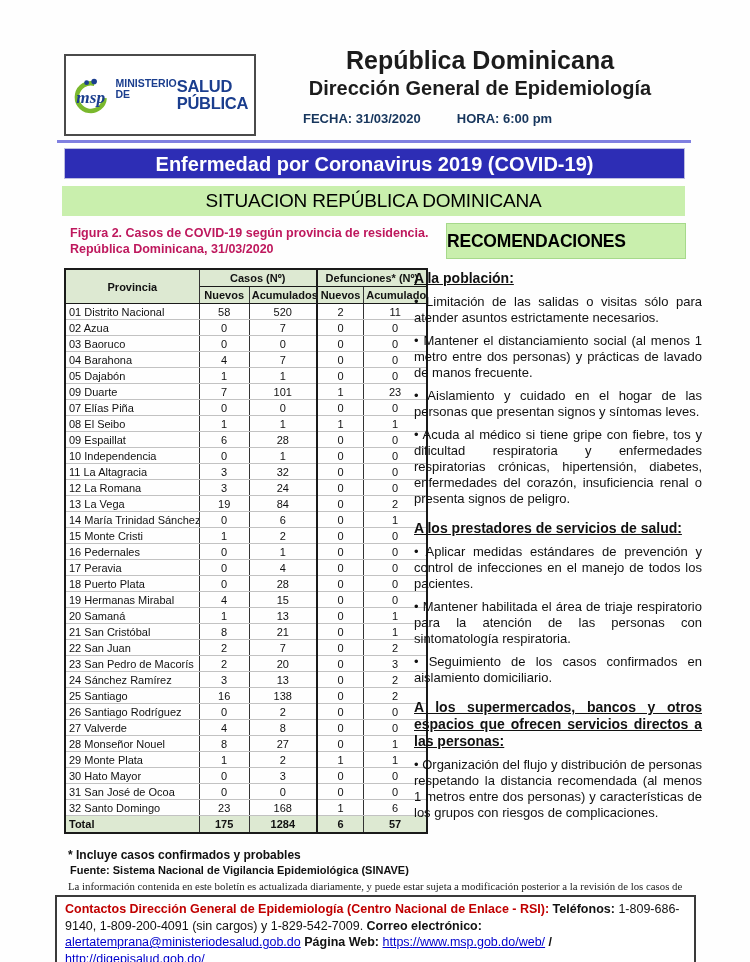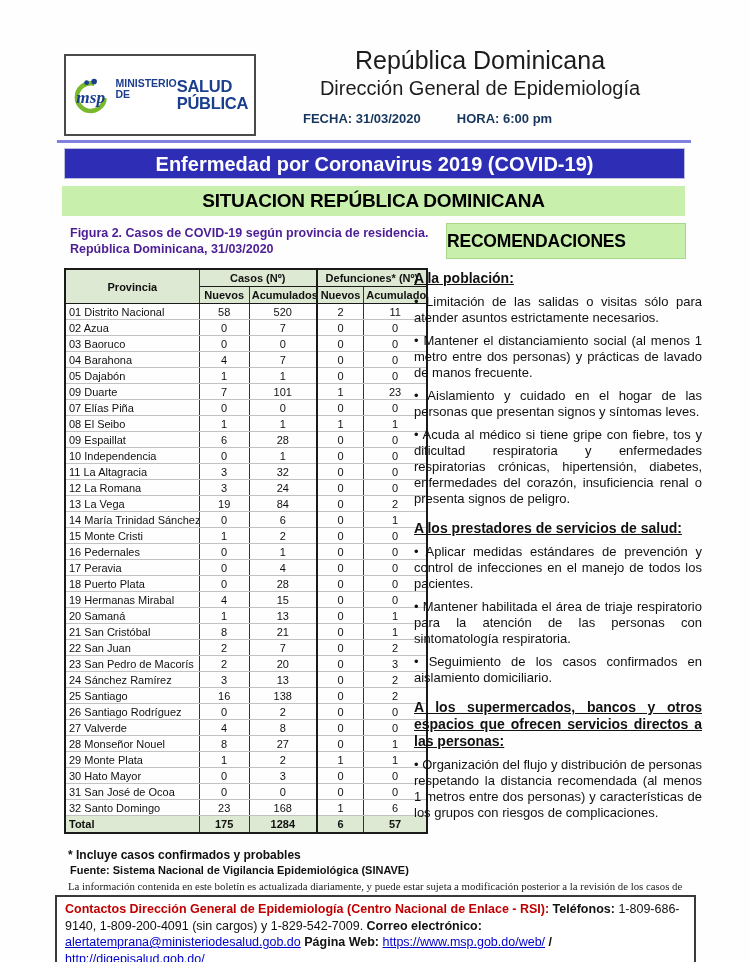--- a/index.html
+++ b/index.html
@@ -11,34 +11,34 @@
   *{margin:0;padding:0;box-sizing:border-box;}
   body{background:#e8e8e8;font-family:"Liberation Sans",sans-serif;}
   .page{position:relative;width:750px;height:962px;background:#fefefe;margin:0 auto;overflow:hidden;}
 
   
   .logo-box{position:absolute;left:64px;top:54px;width:192px;height:82px;border:2px solid #4a4a4a;
     background:#fff;display:flex;align-items:center;padding:4px 6px;gap:6px;}
   .logo-text{display:flex;flex-direction:row;line-height:1.05;}
   .logo-text .l1{font-size:10.5px;font-weight:bold;color:var(--logo-blue);}
   .logo-text .l2{font-size:16.5px;font-weight:bold;color:var(--logo-blue);letter-spacing:-0.3px;}
-  .titles{position:absolute;left:270px;top:46px;width:420px;text-align:center;color:var(--title-black);}
+  .titles{position:absolute;left:270px;top:46px;width:420px;text-align:center;color:var(--title-black);font-weight:bold;}
   .titles .t1{font-size:25px;}
   .titles .t2{font-size:20px;margin-top:2px;}
   .bulletin-row{position:absolute;left:283px;top:111px;display:flex;align-items:baseline;gap:16px;white-space:nowrap;}
   .bulletin{font-size:18px;font-weight:bold;color:var(--bulletin-blue);}
   .meta{font-size:13px;font-weight:bold;color:var(--navy);padding-left:20px;}
   .header-rule{position:absolute;left:57px;top:140px;width:634px;height:3px;background:var(--rule-blue);}
 
   
   .banner-blue{position:absolute;left:64px;top:148px;width:621px;height:31px;background:var(--banner-blue);
     color:#fff;font-size:20px;font-weight:bold;text-align:center;line-height:31px;border:1px solid #bdbde0;}
   .banner-green{position:absolute;left:62px;top:186px;width:623px;height:30px;background:var(--light-green);
-    color:#000;font-size:19px;font-weight:bold;text-align:center;line-height:30px;letter-spacing:-0.2px;}
-  .figure-caption{position:absolute;left:70px;top:226px;width:375px;font-size:12.5px;font-weight:bold;color:#4c1d95;line-height:1.25;}
+    color:#000;font-size:19px;font-weight:normal;text-align:center;line-height:30px;letter-spacing:-0.2px;}
+  .figure-caption{position:absolute;left:70px;top:226px;width:375px;font-size:12.5px;font-weight:bold;color:#be185d;line-height:1.25;}
   .recommend-title{position:absolute;left:446px;top:223px;width:240px;height:36px;background:var(--light-green);
     border:1px solid #a6d98b;color:#000;font-size:17.5px;font-weight:bold;line-height:34px;letter-spacing:-0.2px;}
 
   
   .table-wrap{position:absolute;left:64px;top:268px;width:364px;}
   table.cases-table{border-collapse:collapse;width:100%;border:2px solid #1a1a1a;table-layout:fixed;}
   .cases-table th,.cases-table td{border-left:1px solid #333;border-right:1px solid #333;font-size:11px;
     padding:1px 3px;color:#111;overflow:hidden;white-space:nowrap;}
   .cases-table thead th{background:var(--table-header-green);font-weight:bold;text-align:center;
     border-bottom:1.5px solid #1a1a1a;padding:2px 2px;}

